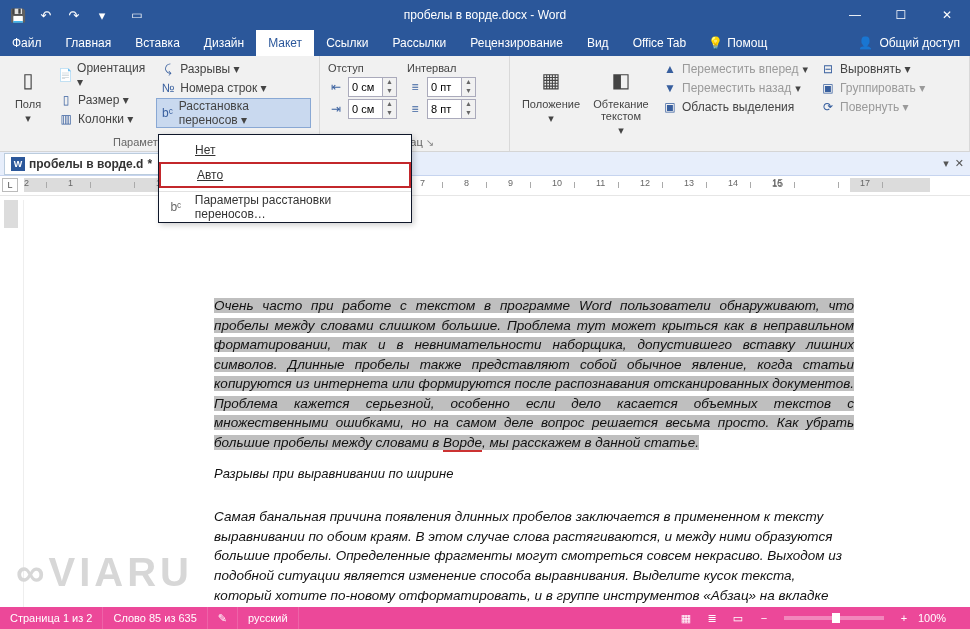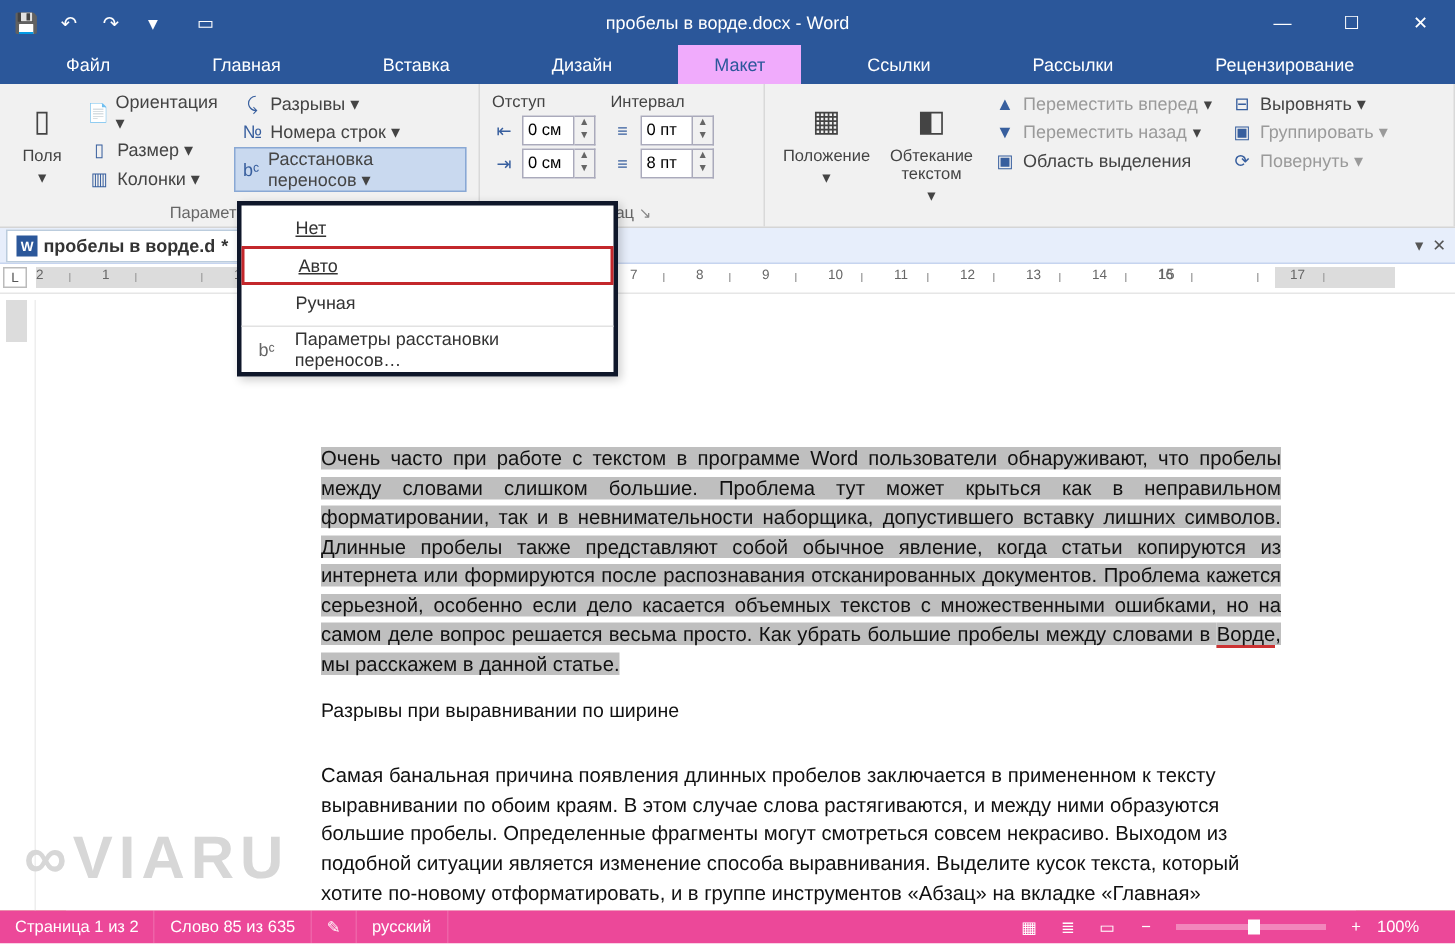--- a/index.html
+++ b/index.html
@@ -9,23 +9,23 @@
 .titlebar { height: 30px; background: #2b579a; color: #fff; display: flex; align-items: center; position: relative; }
 .qat { display: flex; align-items: center; padding-left: 6px; gap: 4px; }
 .qat-btn { width: 24px; height: 24px; display: flex; align-items: center; justify-content: center; color:#fff; font-size:13px; }
 .title-center { position: absolute; left: 50%; transform: translateX(-50%); font-size: 12px; color:#fff; }
 .win-ctrls { margin-left: auto; display: flex; }
 .win-ctrls .wbtn { width: 46px; height: 30px; display:flex; align-items:center; justify-content:center; font-size:12px; color:#fff;}
 .ribbon-opt { width: 46px; height:30px; display:flex; align-items:center; justify-content:center; color:#fff; font-size:12px;}
 
 
 .tabs { height: 26px; background: #2b579a; display: flex; align-items: stretch; color: #fff; font-size: 12px; }
-.tab { padding: 0 24px; display:flex; align-items:center; cursor:pointer;margin-left:20px; }
+.tab { padding: 0 12px; display:flex; align-items:center; cursor:pointer; }
 .tab.file { background:#2b579a; }
-.tab.active { background:#f0abfc; color:#2b579a; }
+.tab.active { background:#ffffff; color:#2b579a; }
 .tabs .spacer { flex: 1; }
 .tabs .help { display:flex; align-items:center; gap:4px; padding:0 10px; }
 .tabs .share { display:flex; align-items:center; gap:6px; padding:0 10px; }
 
 
 .ribbon { height: 96px; background: #f1f1f1; border-bottom:1px solid #d5d5d5; display:flex; position:relative; }
 .group { border-right:1px solid #d9d9d9; padding:4px 8px 0 8px; display:flex; flex-direction:column; height:100%; }
 .group-title { text-align:center; color:#666; font-size:11px; margin-top:auto; padding:2px 0 3px 0; }
 .rb-row { display:flex; align-items:center; gap:4px; height:22px; white-space:nowrap; }
 .rb-btn { display:flex; align-items:center; gap:4px; padding:1px 4px; font-size:12px; color:#444; }
@@ -43,36 +43,36 @@
 .ic { display:inline-block; width:16px; height:16px; line-height:16px; text-align:center; font-size:12px; color:#385f9e;}
 
 
 .doctabbar { height:24px; background:#e7eefb; border-bottom:1px solid #c6d4ef; display:flex; align-items:center; padding-left:4px; }
 .doctab { height:22px; background:#fff; border:1px solid #bcd; display:flex; align-items:center; gap:4px; padding:0 6px; font-size:12px; font-weight:bold; color:#333;}
 .doctab .wic { width:14px; height:14px; background:#2b579a; color:#fff; font-size:9px; display:flex; align-items:center; justify-content:center; font-weight:bold;}
 .doctabbar .right { margin-left:auto; display:flex; gap:6px; padding-right:6px; color:#555;}
 .doctabbar .right span{ font-size:11px;}
 
 
-.dropdown { position:absolute; left:158px; top:134px; width:254px; background:#fff; border:3px solid #0f172a; box-shadow:2px 2px 6px rgba(0,0,0,.2); z-index:50; padding:3px 0;}
+.dropdown { position:absolute; left:158px; top:134px; width:254px; background:#fff; border:1px solid #0f172a; box-shadow:2px 2px 6px rgba(0,0,0,.2); z-index:50; padding:3px 0;}
 .dd-item { height:24px; display:flex; align-items:center; gap:10px; padding:0 8px; font-size:12px; color:#333;}
 .dd-item .dd-ic { width:18px; text-align:center; color:#666; font-size:12px;}
 .dd-item.hot { border:2px solid #c3272b; height:26px;}
 .dd-sep { height:1px; background:#e2e2e2; margin:3px 0;}
 .dd-item .ul { text-decoration:underline;}
 
 
 .ruler-area { position:relative; height:20px; background:#fff; border-bottom:1px solid #e6e6e6; }
 .ruler-h { position:absolute; left:24px; right:16px; top:0; height:18px; background:#fff; font-size:9px; color:#888; overflow:hidden; }
 .ruler-h .shade { position:absolute; top:2px; height:14px; background:#dcdcdc;}
 .ruler-h .ticks { position:absolute; left:0; right:0; top:0; height:18px; }
 .corner { position:absolute; left:2px; top:2px; width:16px; height:14px; border:1px solid #bbb; font-size:9px; text-align:center; line-height:12px; color:#555; }
 
 
-.workspace { position:absolute; left:0; right:0; top:200px; bottom:22px; background:#a16207; display:flex; }
+.workspace { position:absolute; left:0; right:0; top:200px; bottom:22px; background:#a16207; display:flex;font-style:italic; }
 .vruler { width:24px; background:#fff; border-right:1px solid #eee; position:relative;}
 .vruler .vshade{ position:absolute; left:4px; width:14px; background:#dcdcdc;}
 .page-scroll { flex:1; overflow:hidden; background:#fff; position:relative;}
 .page { position:absolute; left:20px; top:6px; width:860px; background:#fff;}
 .para { font-size:13.5px; line-height:1.45; color:#111; }
 .sel { background:#bfbfbf;}
 .para.just { text-align:justify;}
 .redw { border-bottom:2px solid #c33; border-bottom-style:wavy;}
 .h2 { font-size:13px; margin:12px 0 24px 0;}
 .watermark { position:absolute; left:16px; bottom:34px; color:#d7d7d7; font-size:40px; font-weight:bold; letter-spacing:4px; z-index:2; pointer-events:none;}
@@ -266,24 +266,20 @@
 </div>
 
 <div class="dropdown">
   <div class="dd-item">
       <span class="dd-ic"></span>
       <span><span class="ul">Нет</span></span>
     </div>
   <div class="dd-item hot">
       <span class="dd-ic"></span>
       <span><span class="ul">Авто</span></span>
-    </div>
-  <div class="dd-item">
-      <span class="dd-ic"></span>
-      <span>Ручная</span>
     </div>
   <div class="dd-sep"></div>
   <div class="dd-item">
       <span class="dd-ic">bᶜ</span>
       <span>Параметры расстановки переносов…</span>
     </div>
 </div>
 
 <div class="doctabbar">
   <div class="doctab">

